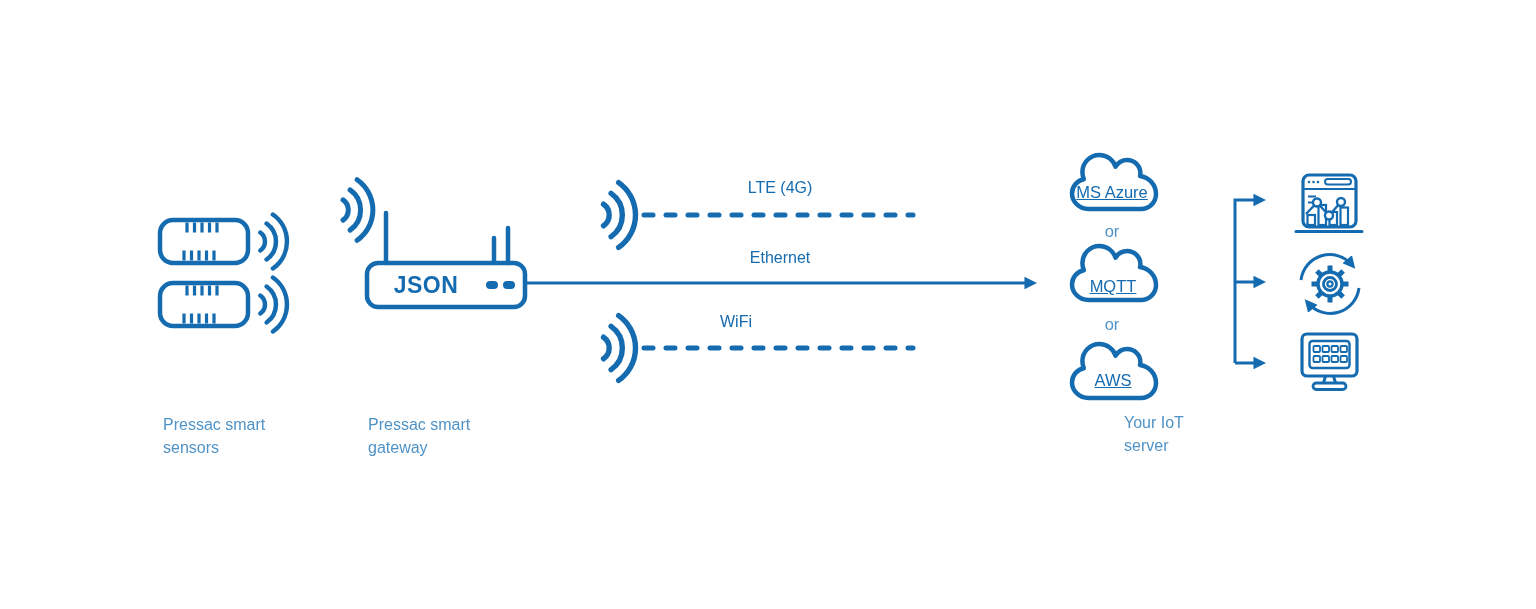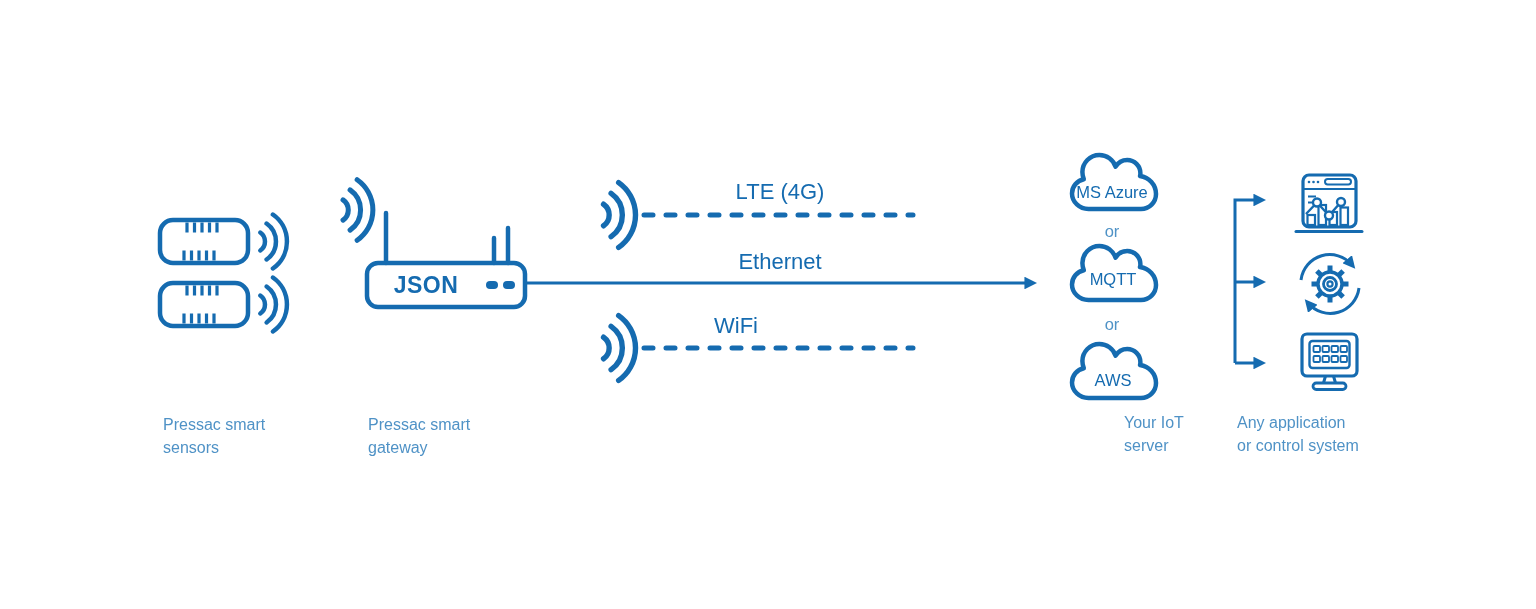--- a/index.html
+++ b/index.html
@@ -3,23 +3,23 @@
 <meta charset="utf-8">
 <style>
   html,body{margin:0;padding:0;background:#ffffff;}
   .canvas{position:relative;width:1536px;height:609px;background:#ffffff;overflow:hidden;
           font-family:"Liberation Sans",sans-serif;}
   .canvas svg{position:absolute;left:0;top:0;}
   .lbl{position:absolute;white-space:nowrap;}
   .center{transform:translateX(-50%);}
   .primary{color:#156bb0;}
   .secondary{color:#4f92c6;margin-left:28px;}
-  .conn{font-size:22px;font-weight:400;}
+  .conn{font-size:16px;font-weight:400;}
   .device{font-size:23px;font-weight:700;letter-spacing:0.5px;}
-  .cloudtxt{font-size:16.5px;font-weight:400;}
+  .cloudtxt{font-size:16.5px;font-weight:400;text-decoration:underline;}
   .or{font-size:16.5px;font-weight:400;}
   .cap{position:absolute;font-size:16px;line-height:22.5px;font-weight:400;color:#4f92c6;}
 </style>
 </head>
 <body>
 
 <div class="canvas">
 
   <svg width="1536" height="609" viewBox="0 0 1536 609">
     <defs>
@@ -129,34 +129,30 @@
   </svg>
 
   <div class="lbl center device primary" style="left:426px;top:272px;">JSON</div>
 
   <div class="lbl center conn primary" style="left:780px;top:179px;">LTE (4G)</div>
   <div class="lbl center conn primary" style="left:780px;top:249px;">Ethernet</div>
   <div class="lbl center conn primary" style="left:736px;top:313px;">WiFi</div>
 
   <div class="lbl center cloudtxt primary" style="left:1112px;top:183px;">MS Azure</div>
   <div class="lbl center or secondary" style="left:1084px;top:222px;">or</div>
-  <div class="lbl center cloudtxt primary" style="left:1113px;top:270px;">MQTT</div>
+  <div class="lbl center cloudtxt primary" style="left:1113px;top:277px;">MQTT</div>
   <div class="lbl center or secondary" style="left:1084px;top:315px;">or</div>
   <div class="lbl center cloudtxt primary" style="left:1113px;top:371px;">AWS</div>
 
   <div class="cap" style="left:163px;top:414px;">
     <div>Pressac smart</div>
     <div>sensors</div>
   </div>
   <div class="cap" style="left:368px;top:414px;">
     <div>Pressac smart</div>
     <div>gateway</div>
   </div>
   <div class="cap" style="left:1124px;top:412px;">
     <div>Your IoT</div>
     <div>server</div>
   </div>
-  <div class="cap" style="left:1237px;top:412px;">
-    <div>Any application</div>
-    <div>or control system</div>
-  </div>
 
 </div>
 
 </body></html>

